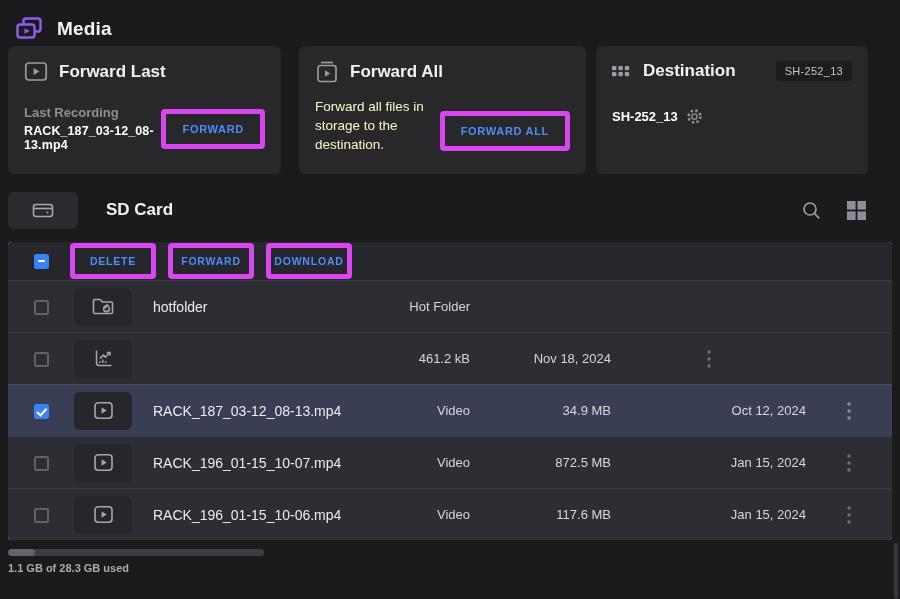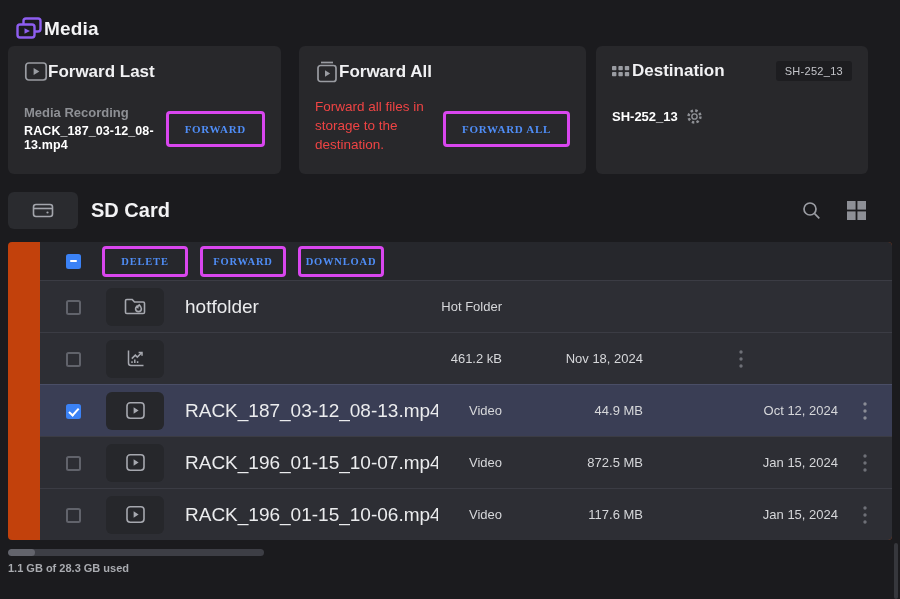--- a/index.html
+++ b/index.html
@@ -3,76 +3,76 @@
 <meta charset="utf-8">
 <style>
   html,body{margin:0;padding:0;}
   body{
     width:900px;height:599px;
     background:#1b1b1e;
     font-family:"Liberation Sans", sans-serif;
     overflow:hidden;position:relative;
     -webkit-font-smoothing:antialiased;
   }
-  .app-header{display:flex;align-items:center;padding:14px 0 0 14px;height:44px;box-sizing:border-box;}
+  .app-header{display:flex;align-items:center;gap:13px;padding:14px 0 0 14px;height:44px;box-sizing:border-box;}
   .app-title{color:#f5f5f6;font-size:19px;font-weight:bold;letter-spacing:.2px;}
 
   
   .cards{display:flex;margin:2px 8px 0 8px;}
   .card{background:#28282b;border-radius:6px;box-sizing:border-box;height:128px;padding:15px 16px;position:relative;}
   .card-fl{width:273px;margin-right:18px;}
   .card-fa{width:287px;margin-right:10px;}
   .card-dst{width:272px;}
-  .card-head{display:flex;align-items:center;gap:0;color:#f1f1f3;font-size:17px;font-weight:bold;}
+  .card-head{display:flex;align-items:center;gap:11px;color:#f1f1f3;font-size:17px;font-weight:bold;}
   .card-icon{display:inline-flex;color:#9a9ca2;}
   .fl-body{display:flex;justify-content:space-between;align-items:center;margin-top:23px;}
   .muted-label{color:#8e9095;font-size:13px;font-weight:bold;}
   .filename{color:#ffffff;font-size:12.5px;font-weight:bold;margin-top:4px;letter-spacing:.1px;}
   .btn-outline{
-    display:inline-block;background:transparent;border:3px solid #d946ef;color:#4f8df6;
-    font-family:Liberation Serif, serif;font-size:11px;font-weight:bold;letter-spacing:.7px;
+    display:inline-block;background:transparent;border:5px solid #d946ef;color:#4f8df6;
+    font-family:Liberation Sans, sans-serif;font-size:11px;font-weight:bold;letter-spacing:.7px;
     padding:9px 16px;border-radius:4px;cursor:pointer;white-space:nowrap;
   }
   .fa-body{display:flex;justify-content:space-between;align-items:flex-start;margin-top:14px;}
-  .fa-desc{width:152px;margin:0;color:#ef4444;font-size:13.5px;line-height:1.42;}
+  .fa-desc{width:152px;margin:0;color:#fef9c3;font-size:13.5px;line-height:1.42;}
   .fa-body .btn-outline{margin-top:14px;}
   .dst-badge{
     margin-left:auto;background:#1d1d20;color:#c4c5ca;font-size:11px;font-weight:normal;
     padding:4px 9px;border-radius:3px;letter-spacing:.3px;
   }
   .dst-value-row{display:flex;align-items:center;gap:8px;margin-top:27px;}
   .dst-value{color:#ffffff;font-size:13px;font-weight:bold;}
 
   
   .sd-bar{display:flex;align-items:center;margin:17px 8px 0 8px;height:38px;}
   .sd-tile{width:70px;height:37px;background:#2a2b2f;border-radius:6px;display:flex;align-items:center;justify-content:center;color:#a3a5ac;cursor:pointer;}
-  .sd-label{margin-left:13px;color:#f2f2f4;font-size:20px;font-weight:bold;}
+  .sd-label{margin-left:28px;color:#f2f2f4;font-size:17px;font-weight:bold;}
   .sd-actions{margin-left:auto;display:flex;align-items:center;gap:24px;margin-right:25px;}
   .icon-btn{display:inline-flex;cursor:pointer;}
 
   
-  .ftable{margin:13px 8px 0 8px;border-radius:4px;overflow:hidden;background:#c2410c;padding-left:32px;}
+  .ftable{margin:13px 8px 0 8px;border-radius:4px;overflow:hidden;background:#f0abfc;}
   .toolbar{height:38px;background:#26272c;display:flex;align-items:center;padding-left:26px;}
   .toolbar .btn-outline{font-size:10.5px;padding:7px 0;width:86px;text-align:center;letter-spacing:.8px;}
   .toolbar .btn-outline:first-of-type{margin-left:21px;}
   .toolbar .btn-outline + .btn-outline{margin-left:12px;}
 
   .trow{
     display:grid;grid-template-columns:48px 88px 262px 64px 141px 195px 1fr;
     align-items:center;height:51px;border-top:1px solid #3b3c44;background:#2d2e34;cursor:pointer;
   }
   .trow.selected{background:#3a3e55;border-top-color:#4a4e66;}
   .cb-cell{padding-left:26px;}
   .checkbox{width:15px;height:15px;border:2px solid #61636b;border-radius:2.5px;box-sizing:border-box;display:inline-block;position:relative;background:transparent;cursor:pointer;vertical-align:middle;}
   .checkbox.checked{background:#3b82f6;border-color:#3b82f6;}
   .checkbox.checked::after{content:"";position:absolute;left:3.2px;top:0.4px;width:4px;height:7.5px;border:solid #fff;border-width:0 2px 2px 0;transform:rotate(42deg);}
   .checkbox.indeterminate{background:#3b82f6;border-color:#3b82f6;}
   .checkbox.indeterminate::after{content:"";position:absolute;left:2px;top:4.6px;width:7px;height:2px;background:#fff;border-radius:1px;}
   .tile{width:58px;height:38px;margin-left:18px;background:#26272b;border-radius:6px;display:flex;align-items:center;justify-content:center;color:#a6a8af;}
-  .c-name{color:#ebecee;font-size:19px;padding-left:9px;white-space:nowrap;overflow:hidden;}
+  .c-name{color:#ebecee;font-size:14px;padding-left:9px;white-space:nowrap;overflow:hidden;}
   .c-type,.c-size,.c-date{color:#d6d7da;font-size:13px;white-space:nowrap;text-align:right;}
   .c-kebab{justify-self:center;display:inline-flex;padding:4px 6px;cursor:pointer;}
 
   
   .progress-track{margin:9px 0 0 8px;width:256px;height:7px;background:#3d3e45;border-radius:4px;overflow:hidden;}
   .progress-fill{width:27px;height:100%;background:#63646c;border-radius:4px;}
   .usage-text{margin:6px 0 0 8px;color:#a9abb0;font-size:11px;font-weight:bold;}
 
   .scroll-thumb{position:absolute;right:2px;bottom:0;width:4px;height:56px;background:#36373c;border-radius:2px;}
 </style>
@@ -97,21 +97,21 @@
       <span class="card-icon">
         <svg width="24" height="21" viewBox="0 0 24 21" fill="none" stroke="#9a9ca2" stroke-width="1.7">
           <rect x="1.8" y="2" width="20.4" height="17" rx="3"></rect>
           <path d="M9.6 7 L15.4 10.5 L9.6 14 Z" fill="#9a9ca2" stroke="none"></path>
         </svg>
       </span>
       <span>Forward Last</span>
     </div>
     <div class="fl-body">
       <div>
-        <div class="muted-label">Media Recording</div>
+        <div class="muted-label">Last Recording</div>
         <div class="filename">RACK_187_03-12_08-13.mp4</div>
       </div>
       <button class="btn-outline">FORWARD</button>
     </div>
   </div>
 
   <div class="card card-fa">
     <div class="card-head">
       <span class="card-icon">
         <svg width="24" height="22" viewBox="0 0 24 22" fill="none" stroke="#9a9ca2" stroke-width="1.7">
@@ -239,21 +239,21 @@
     <div>
         <span class="tile">
       <svg width="21" height="19" viewBox="0 0 21 19" fill="none" stroke="#a6a8af" stroke-width="1.6">
         <rect x="2" y="1.8" width="17" height="15.4" rx="3.2"></rect>
         <path d="M8.6 6.2 L13.6 9.5 L8.6 12.8 Z" fill="#a6a8af" stroke="none"></path>
       </svg>
     </span>
       </div>
     <div class="c-name">RACK_187_03-12_08-13.mp4</div>
     <div class="c-type">Video</div>
-    <div class="c-size">44.9 MB</div>
+    <div class="c-size">34.9 MB</div>
     <div class="c-date">Oct 12, 2024</div>
     <div class="c-kebab">
       <svg width="4" height="18" viewBox="0 0 4 18" fill="#8a8c96">
           <circle cx="2" cy="2" r="1.7"></circle>
           <circle cx="2" cy="9" r="1.7"></circle>
           <circle cx="2" cy="16" r="1.7"></circle>
         </svg>
     </div>
   </div>
 

